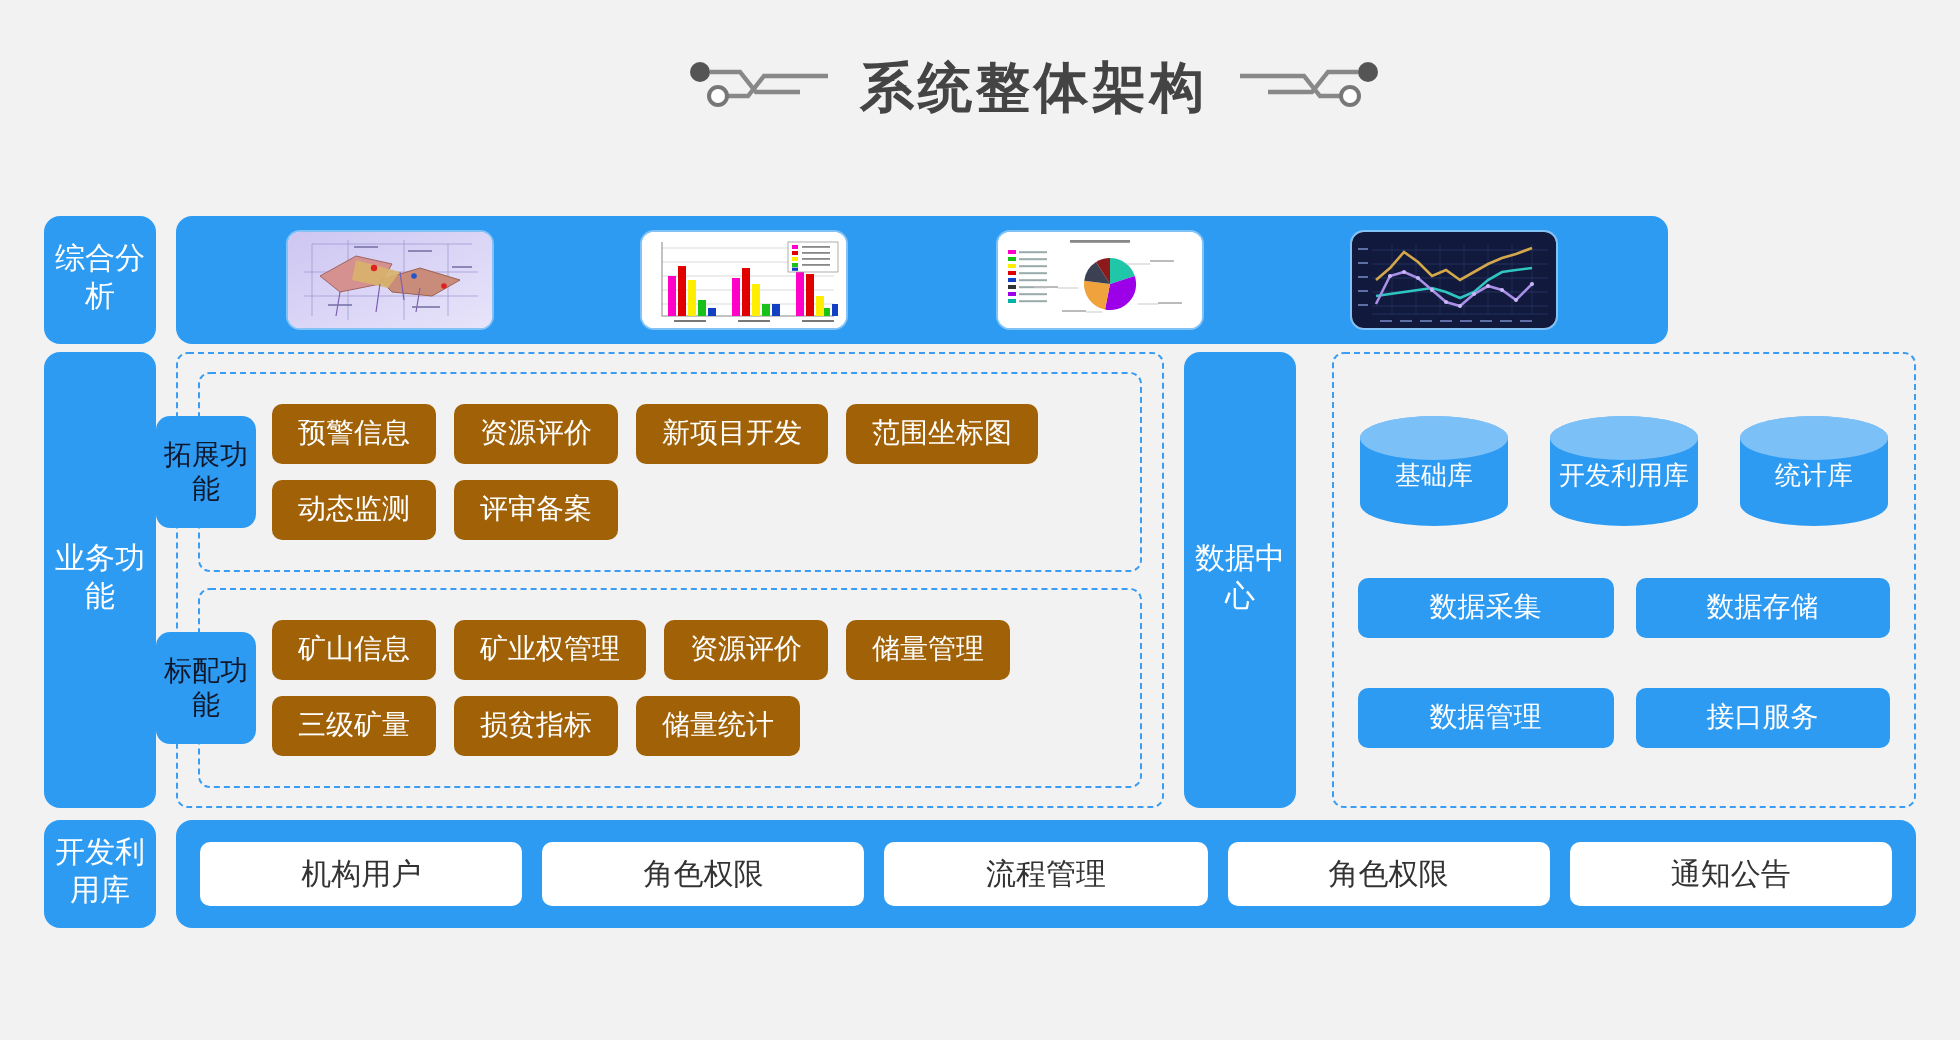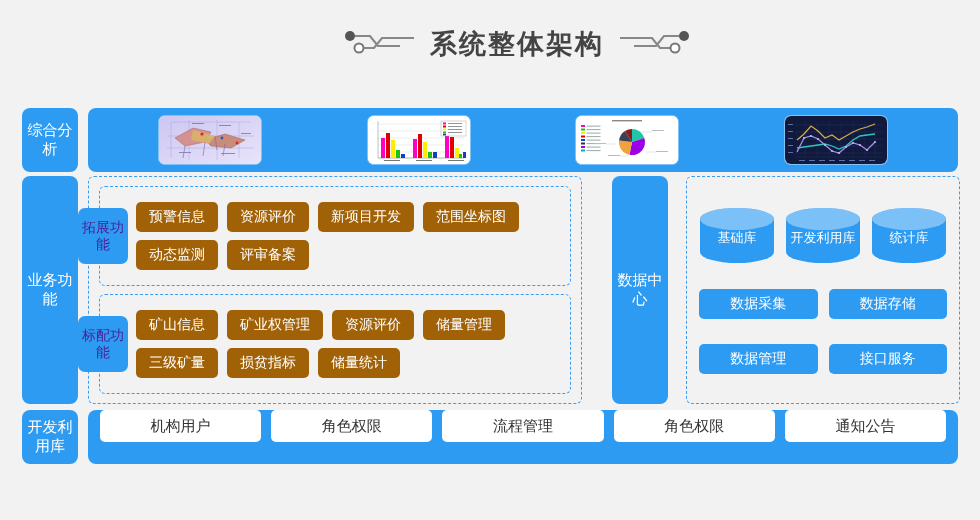--- a/index.html
+++ b/index.html
@@ -25,21 +25,21 @@
   
   .row { position: absolute; display: flex; align-items: stretch; }
   .side-tab {
     background: #2e9bf3; color: #fff; border-radius: 8px;
     display: flex; align-items: center; justify-content: center;
     text-align: center; font-size: 15px; line-height: 1.25;
     width: 56px; flex: 0 0 56px;
   }
 
   
-  .row1 { left: 22px; top: 108px; width: 936px; height: 64px; gap: 10px; border-radius: 15px; }
+  .row1 { left: 22px; top: 108px; width: 812px; height: 64px; gap: 10px; border-radius: 15px; }
   .analysis-bar {
     flex: 1; background: #2e9bf3; border-radius: 8px;
     display: flex; align-items: center; justify-content: space-around;
     padding: 0 18px;
   }
   .thumb {
     width: 102px; height: 48px; border-radius: 6px;
     overflow: hidden; background: #fff; position: relative;
     box-shadow: 0 0 0 1px rgba(255,255,255,.4);
   }
@@ -52,40 +52,40 @@
     border-radius: 6px; padding: 9px 10px;
     display: flex; flex-direction: column; justify-content: space-between;
   }
   .grp {
     border: 1px dashed #3a9df3; border-radius: 6px;
     display: flex; align-items: center; gap: 10px;
     padding: 9px 10px 9px 0; height: 100px; position: relative;
   }
   .grp-label {
     position: absolute; left: -22px; width: 50px; height: 56px;
-    background: #2e9bf3; color: #4c1d95; border-radius: 7px;
+    background: #2e9bf3; color: #0f172a; border-radius: 7px;
     display: flex; align-items: center; justify-content: center;
     text-align: center; font-size: 14px; line-height: 1.2;
   }
   .grp-items {
     margin-left: 36px; display: flex; flex-wrap: wrap; gap: 8px 9px;
     align-content: center;
   }
   .pill {
     background: #a16207; color: #fff; border-radius: 5px;
     font-size: 14px; height: 30px; padding: 0 13px;
     display: inline-flex; align-items: center; justify-content: center;
     white-space: nowrap;
   }
 
   .dc-tab {
     width: 56px; flex: 0 0 56px; background: #2e9bf3; color: #fff;
     border-radius: 8px; display: flex; align-items: center;
     text-align: center; font-size: 15px; line-height: 1.25;
-    margin-left: 20px;
+    margin-left: 0;
   }
   .dc-outer {
     flex: 1; border: 1px dashed #3a9df3; border-radius: 6px;
     padding: 14px 12px; display: flex; flex-direction: column;
     justify-content: center; gap: 11px; margin-left: 8px;
   }
   .db-row { display: flex; justify-content: space-between; gap: 10px; align-items: flex-end; }
   .cyl {
     position: relative; width: 76px; height: 58px;
     display: flex; align-items: center; justify-content: center;
@@ -99,21 +99,21 @@
   .wide-pill {
     flex: 1; background: #2e9bf3; color: #fff; border-radius: 5px;
     height: 30px; font-size: 14px;
     display: flex; align-items: center; justify-content: center;
   }
 
   
   .row3 { left: 22px; top: 410px; width: 936px; height: 54px; gap: 10px; }
   .base-bar {
     flex: 1; background: #2e9bf3; border-radius: 8px;
-    display: flex; justify-content: space-between;
+    display: flex; align-items: center; justify-content: space-between;
     padding: 0 12px; gap: 10px;
   }
   .white-pill {
     flex: 1; background: #fff; color: #333; border-radius: 5px;
     height: 32px; font-size: 15px;
     display: flex; align-items: center; justify-content: center;
     white-space: nowrap;
   }
 </style>
 </head>

